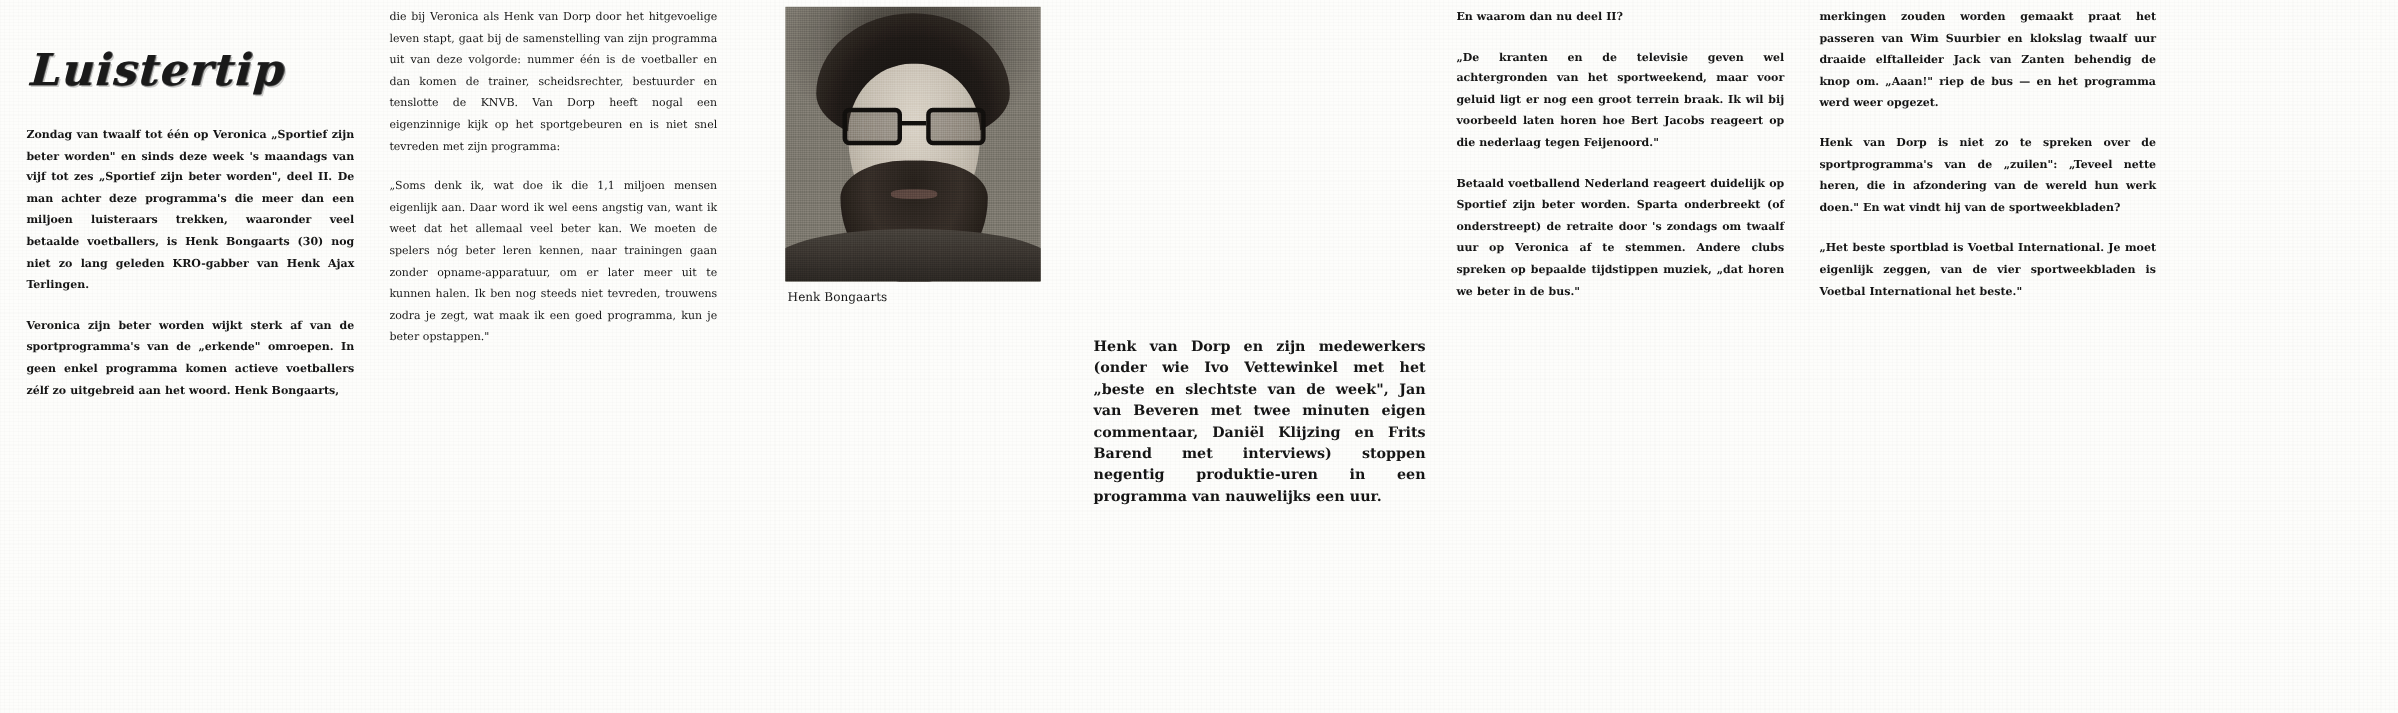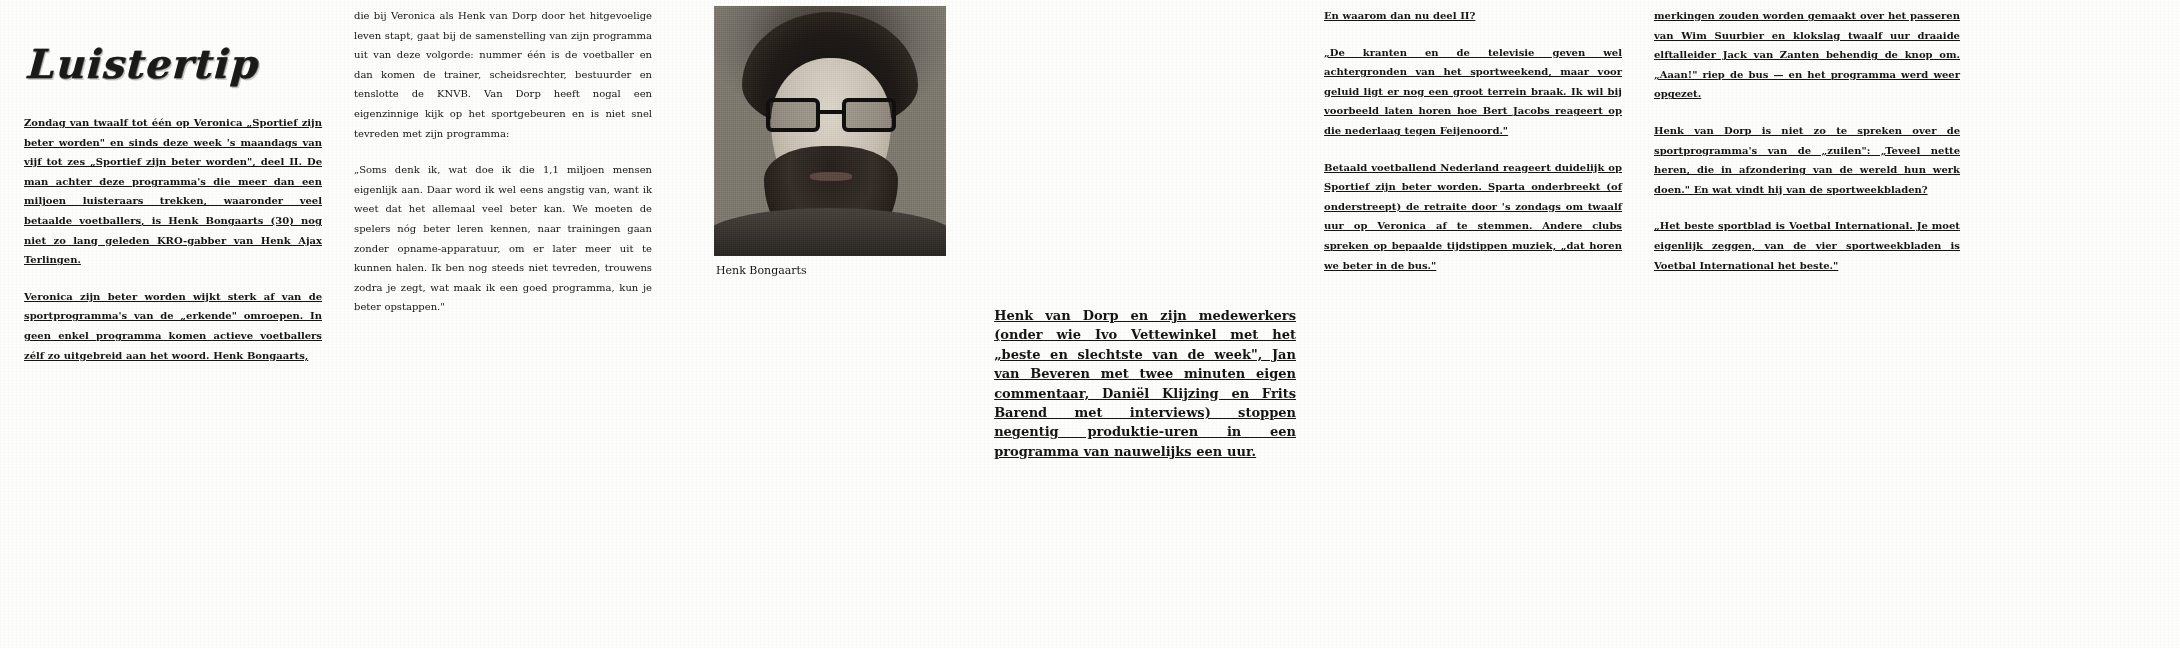--- a/index.html
+++ b/index.html
@@ -60,21 +60,20 @@
     line-height: 19.6px;
     text-align: justify;
     text-justify: inter-word;
     margin: 0 0 17px 0;
     color: #151515;
     -webkit-font-smoothing: none;
     word-spacing: 0.2px;
   }
   p.lead {
     font-weight: bold;
-    text-decoration: underline;
   }
   p.first {
     margin-top: 0;
   }
   .col-3 p.body {
     font-size: 13px;
     line-height: 19.4px;
   }
   
   .col-3 {
@@ -202,18 +201,18 @@
     </div>
   </div>
 
   <div class="col col-4">
     <p class="body lead first">En waarom dan nu deel II?</p>
     <p class="body lead">„De kranten en de televisie geven wel achtergronden van het sportweekend, maar voor geluid ligt er nog een groot terrein braak. Ik wil bij voorbeeld laten horen hoe Bert Jacobs reageert op die nederlaag tegen Feijenoord."</p>
     <p class="body lead">Betaald voetballend Nederland reageert duidelijk op Sportief zijn beter worden. Sparta onderbreekt (of onderstreept) de retraite door 's zondags om twaalf uur op Veronica af te stemmen. Andere clubs spreken op bepaalde tijdstippen muziek, „dat horen we beter in de bus."</p>
   </div>
 
   <div class="col col-5">
-    <p class="body lead first">merkingen zouden worden gemaakt over het passeren van Wim Suurbier en klokslag twaalf uur draaide elftalleider Jack van Zanten behendig de knop om. „Aaan!" riep de bus — en het programma werd weer opgezet.</p>
+    <p class="body lead first">merkingen zouden worden gemaakt praat het passeren van Wim Suurbier en klokslag twaalf uur draaide elftalleider Jack van Zanten behendig de knop om. „Aaan!" riep de bus — en het programma werd weer opgezet.</p>
     <p class="body lead">Henk van Dorp is niet zo te spreken over de sportprogramma's van de „zuilen": „Teveel nette heren, die in afzondering van de wereld hun werk doen." En wat vindt hij van de sportweekbladen?</p>
     <p class="body lead">„Het beste sportblad is Voetbal International. Je moet eigenlijk zeggen, van de vier sportweekbladen is Voetbal International het beste."</p>
   </div>
 
 </div>
 
 </body></html>

